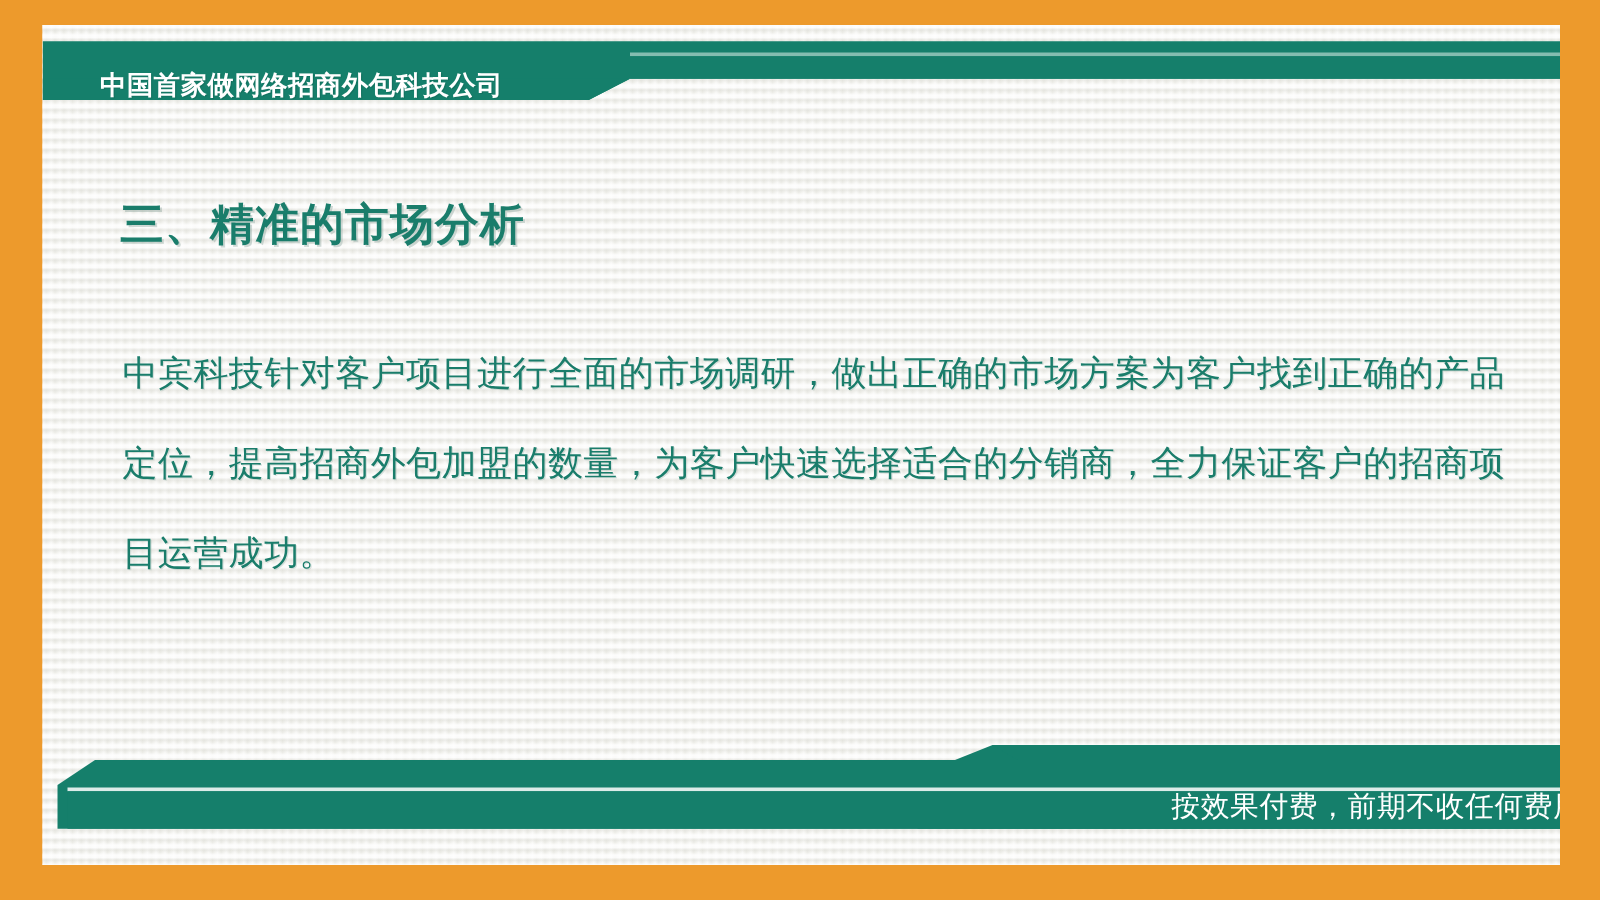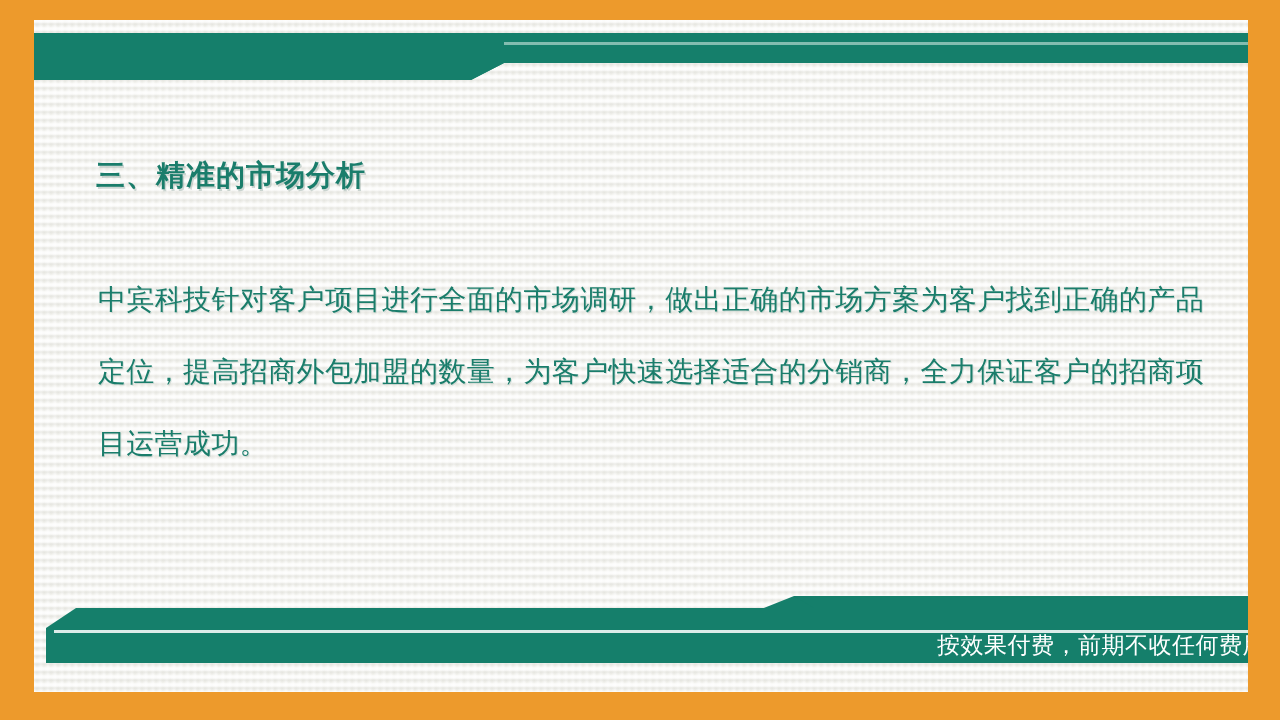--- a/index.html
+++ b/index.html
@@ -71,21 +71,21 @@
   }
 
   
   .section-heading {
     position: absolute;
     left: 62px;
     top: 136px;
     color: #1a7d6b;
     font-family: "Liberation Sans", sans-serif;
     font-weight: bold;
-    font-size: 29px;
+    font-size: 35px;
     letter-spacing: 1px;
     white-space: nowrap;
     text-shadow: 1.5px 1.5px 0 rgba(120,150,140,0.35);
   }
 
   
   .body-text {
     position: absolute;
     left: 48px;
     top: 228px;
@@ -139,20 +139,21 @@
       <svg width="1214" height="110" viewBox="0 0 1214 110" xmlns="http://www.w3.org/2000/svg">
 
         <polygon points="0,13 1214,13 1214,43 470,43 437,60 0,60" fill="#157f6b"></polygon>
 
         <polygon points="470,22 1214,22 1214,25 470,25" fill="#8fc4b8" opacity="0.9"></polygon>
 
         <polygon points="470,25 1214,25 1214,43 470,43" fill="#157f6b"></polygon>
 
         <polygon points="0,43 470,43 437,60 0,60" fill="#157f6b"></polygon>
       </svg>
+      <div class="header-title">中国首家做网络招商外包科技公司</div>
     </div>
 
     <div class="section-heading">三、精准的市场分析</div>
 
     <div class="body-text">
       <p>中宾科技针对客户项目进行全面的市场调研，做出正确的市场方案为客户找到正确的产品定位，提高招商外包加盟的数量，为客户快速选择适合的分销商，全力保证客户的招商项目运营成功。</p>
     </div>
 
     <div class="footer-wrap">
       <svg width="1214" height="110" viewBox="0 0 1214 110" xmlns="http://www.w3.org/2000/svg">

